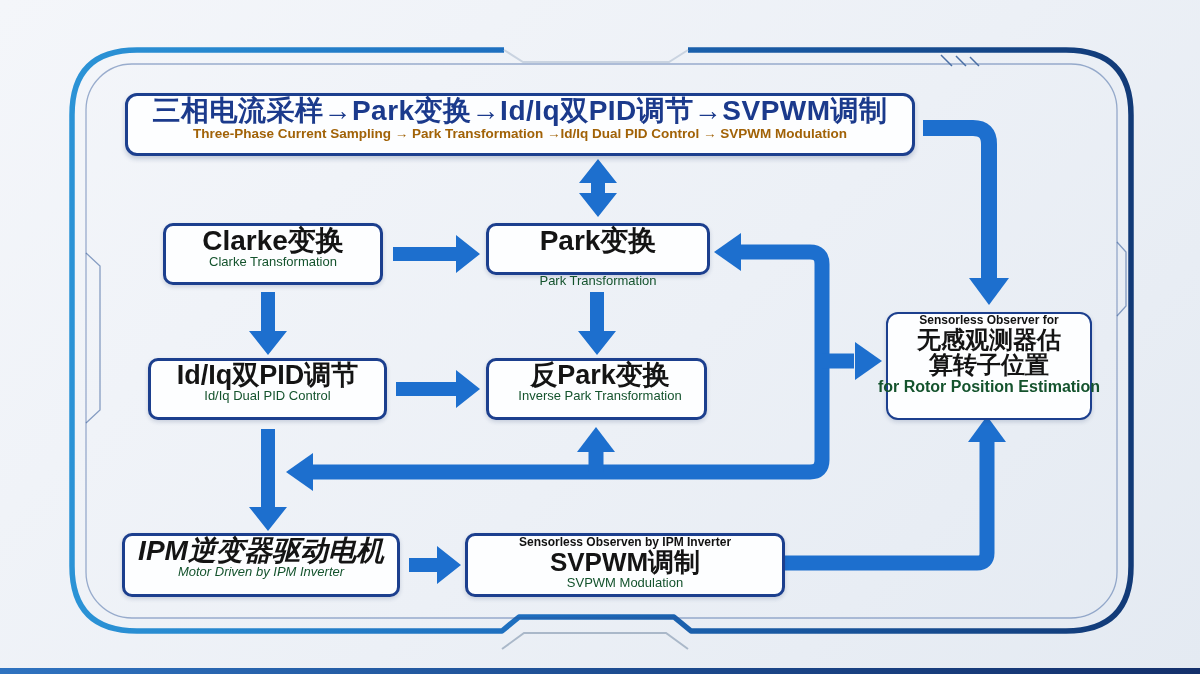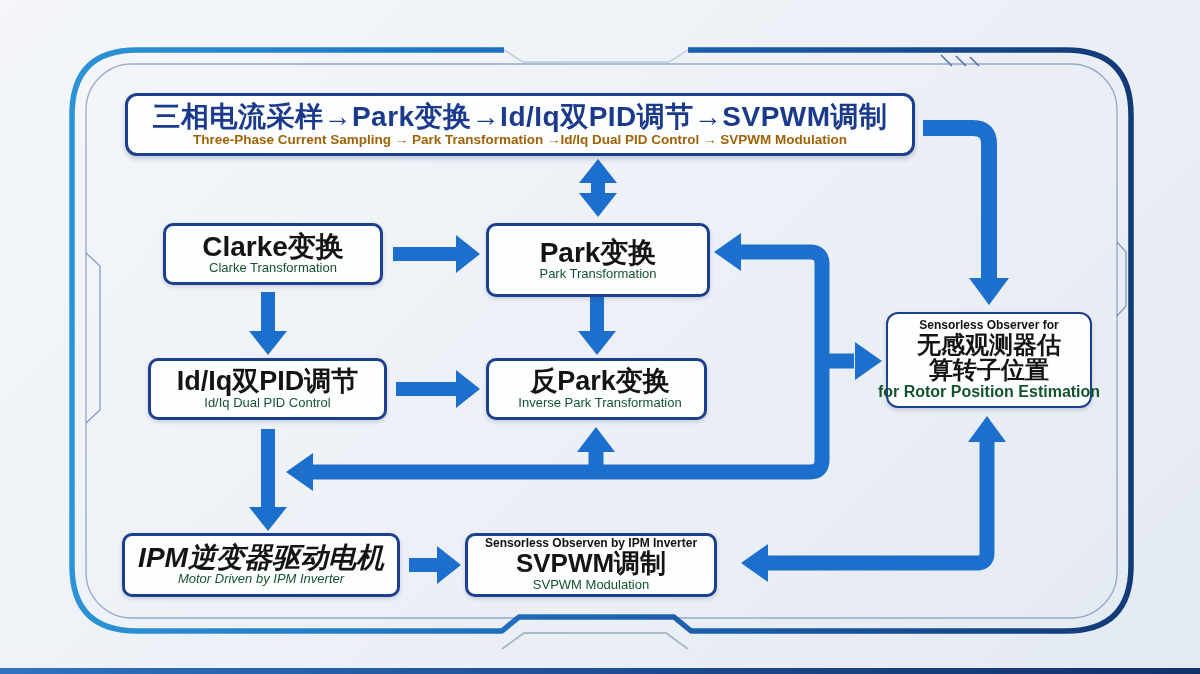--- a/index.html
+++ b/index.html
@@ -12,45 +12,45 @@
     position:relative;width:1200px;height:674px;
     background:linear-gradient(135deg,#f4f6fa 0%,#ecf0f6 55%,#e4eaf2 100%);
     overflow:hidden;
   }
   .layer{position:absolute;left:0;top:0;}
   .node{
     position:absolute;box-sizing:border-box;
     background:#fdfeff;
     border:3px solid #1c3f8e;
     border-radius:10px;
-    display:flex;flex-direction:column;align-items:center;justify-content:center;
+    display:flex;flex-direction:column;align-items:center;justify-content:flex-start;
     box-shadow:0 2px 4px rgba(25,50,100,0.18);
     text-align:center;white-space:nowrap;
   }
   .zh{font-weight:700;color:#141414;line-height:1.05;}
   .en{font-weight:500;color:#14532d;font-size:13px;line-height:1.15;}
   .banner{
     left:125px;top:93px;width:790px;height:63px;
     border-radius:12px;border-width:3px;
     box-shadow:0 3px 5px rgba(25,50,100,0.22);
   }
   .banner .zh{font-size:28px;color:#1b3a8c;letter-spacing:0.5px;}
   .banner .en{font-size:13.5px;font-weight:700;color:#a16207;margin-top:1px;}
   .clarke{left:163px;top:223px;width:220px;height:62px;}
-  .park{left:486px;top:223px;width:224px;height:74px;}
+  .park{left:486px;top:223px;width:224px;height:52px;gap:19px;}
   .clarke .zh,.park .zh{font-size:28px;}
   .idiq{left:148px;top:358px;width:239px;height:62px;}
   .invpark{left:486px;top:358px;width:221px;height:62px;padding-left:7px;}
   .idiq .zh,.invpark .zh{font-size:27px;}
-  .observer{left:886px;top:312px;width:206px;height:96px;border-width:2.5px;border-radius:12px;}
+  .observer{left:886px;top:312px;width:206px;height:108px;border-width:2.5px;border-radius:12px;}
   .observer .zh{font-size:24px;}
   .observer .en{font-size:16px;font-weight:700;}
   .ipm{left:122px;top:533px;width:278px;height:64px;font-style:italic;}
   .ipm .zh{font-size:28px;}
-  .svpwm{left:465px;top:533px;width:252px;height:64px;}
+  .svpwm{left:465px;top:533px;width:320px;height:64px;}
   .svpwm .zh{font-size:26px;}
   .svpwm .en-top,.observer .en-top{font-size:12px;font-weight:700;color:#111;line-height:1.1;}
   .bottom-bar{
     position:absolute;left:0;bottom:0;width:1200px;height:6px;
     background:linear-gradient(90deg,#2f73c0,#1c4a8e 55%,#14306b);
   }
 </style>
 </head>
 <body>
 

